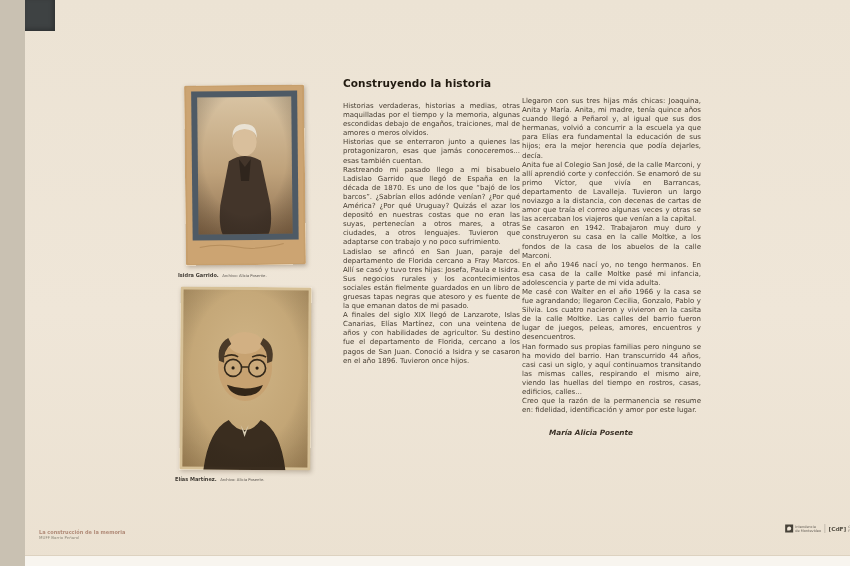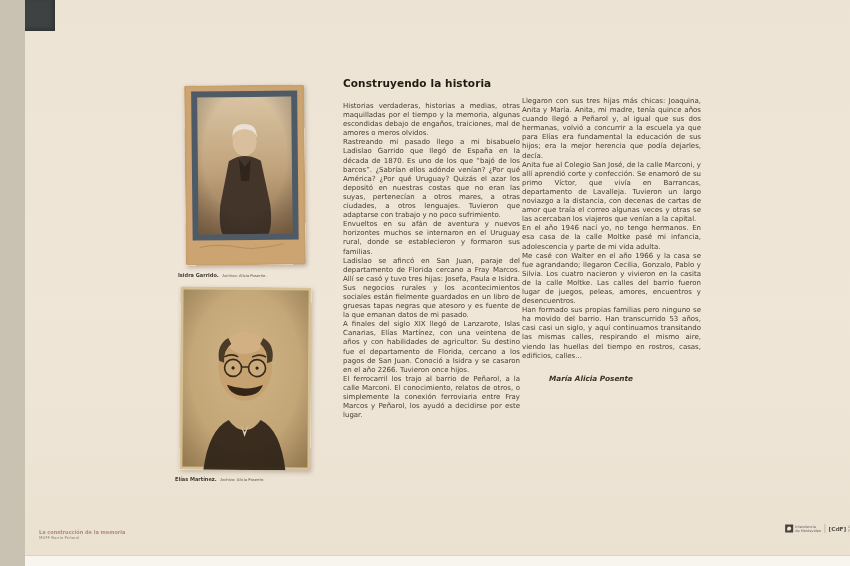--- a/index.html
+++ b/index.html
@@ -117,33 +117,34 @@
   </div>
   <div class="caption caption2">
     <span class="cap-name">Elías Martínez.</span>
     <span class="cap-credit">Archivo: Alicia Posente.</span>
   </div>
 
   <div class="title">Construyendo la historia</div>
 
   <div class="col col-left">
     <p>Historias verdaderas, historias a medias, otras maquilladas por el tiempo y la memoria, algunas escondidas debajo de engaños, traiciones, mal de amores o meros olvidos.</p>
+    <p>Historias que se enterraron junto a quienes las protagonizaron, esas que jamás conoceremos... esas también cuentan.</p>
     <p>Rastreando mi pasado llego a mi bisabuelo Ladislao Garrido que llegó de España en la década de 1870. Es uno de los que “bajó de los barcos”. ¿Sabrían ellos adónde venían? ¿Por qué América? ¿Por qué Uruguay? Quizás el azar los depositó en nuestras costas que no eran las suyas, pertenecían a otros mares, a otras ciudades, a otros lenguajes. Tuvieron que adaptarse con trabajo y no poco sufrimiento.</p>
-    <p>Envueltos en su afán de aventura y nuevos horizontes muchos se internaron en el Uruguay rural, donde se establecieron y formaron sus familias.</p>
     <p>Ladislao se afincó en San Juan, paraje del departamento de Florida cercano a Fray Marcos. Allí se casó y tuvo tres hijas: Josefa, Paula e Isidra. Sus negocios rurales y los acontecimientos sociales están fielmente guardados en un libro de gruesas tapas negras que atesoro y es fuente de la que emanan datos de mi pasado.</p>
-    <p>A finales del siglo XIX llegó de Lanzarote, Islas Canarias, Elías Martínez, con una veintena de años y con habilidades de agricultor. Su destino fue el departamento de Florida, cercano a los pagos de San Juan. Conoció a Isidra y se casaron en el año 2266. Tuvieron once hijos.</p>
-    <p>El ferrocarril los trajo al barrio de Peñarol, a la calle Marconi. El conocimiento, relatos de otros, o simplemente la conexión ferroviaria entre Fray Marcos y Peñarol, los ayudó a decidirse por este lugar.</p>
+    <p>A finales del siglo XIX llegó de Lanzarote, Islas Canarias, Elías Martínez, con una veintena de años y con habilidades de agricultor. Su destino fue el departamento de Florida, cercano a los pagos de San Juan. Conoció a Isidra y se casaron en el año 1896. Tuvieron once hijos.</p>
   </div>
 
   <div class="col col-right">
     <p>Llegaron con sus tres hijas más chicas: Joaquina, Anita y María. Anita, mi madre, tenía quince años cuando llegó a Peñarol y, al igual que sus dos hermanas, volvió a concurrir a la escuela ya que para Elías era fundamental la educación de sus hijos; era la mejor herencia que podía dejarles, decía.</p>
     <p>Anita fue al Colegio San José, de la calle Marconi, y allí aprendió corte y confección. Se enamoró de su primo Víctor, que vivía en Barrancas, departamento de Lavalleja. Tuvieron un largo noviazgo a la distancia, con decenas de cartas de amor que traía el correo algunas veces y otras se las acercaban los viajeros que venían a la capital.</p>
+    <p>Se casaron en 1942. Trabajaron muy duro y construyeron su casa en la calle Moltke, a los fondos de la casa de los abuelos de la calle Marconi.</p>
     <p>En el año 1946 nací yo, no tengo hermanos. En esa casa de la calle Moltke pasé mi infancia, adolescencia y parte de mi vida adulta.</p>
     <p>Me casé con Walter en el año 1966 y la casa se fue agrandando; llegaron Cecilia, Gonzalo, Pablo y Silvia. Los cuatro nacieron y vivieron en la casita de la calle Moltke. Las calles del barrio fueron lugar de juegos, peleas, amores, encuentros y desencuentros.</p>
-    <p>Han formado sus propias familias pero ninguno se ha movido del barrio. Han transcurrido 53 años, casi casi un siglo, y aquí continuamos transitando las mismas calles, respirando el mismo aire, viendo las huellas del tiempo en rostros, casas, edificios, calles...</p>
+    <p>Han formado sus propias familias pero ninguno se ha movido del barrio. Han transcurrido 44 años, casi casi un siglo, y aquí continuamos transitando las mismas calles, respirando el mismo aire, viendo las huellas del tiempo en rostros, casas, edificios, calles...</p>
+    <p>Creo que la razón de la permanencia se resume en: fidelidad, identificación y amor por este lugar.</p>
     <div class="signature">María Alicia Posente</div>
   </div>
 
   <div class="footer-left">
     <div class="footer-title">La construcción de la memoria</div>
     <div class="footer-subtitle">MUFF Barrio Peñarol</div>
   </div>
 
   <div class="logos">
     <div class="logo">

